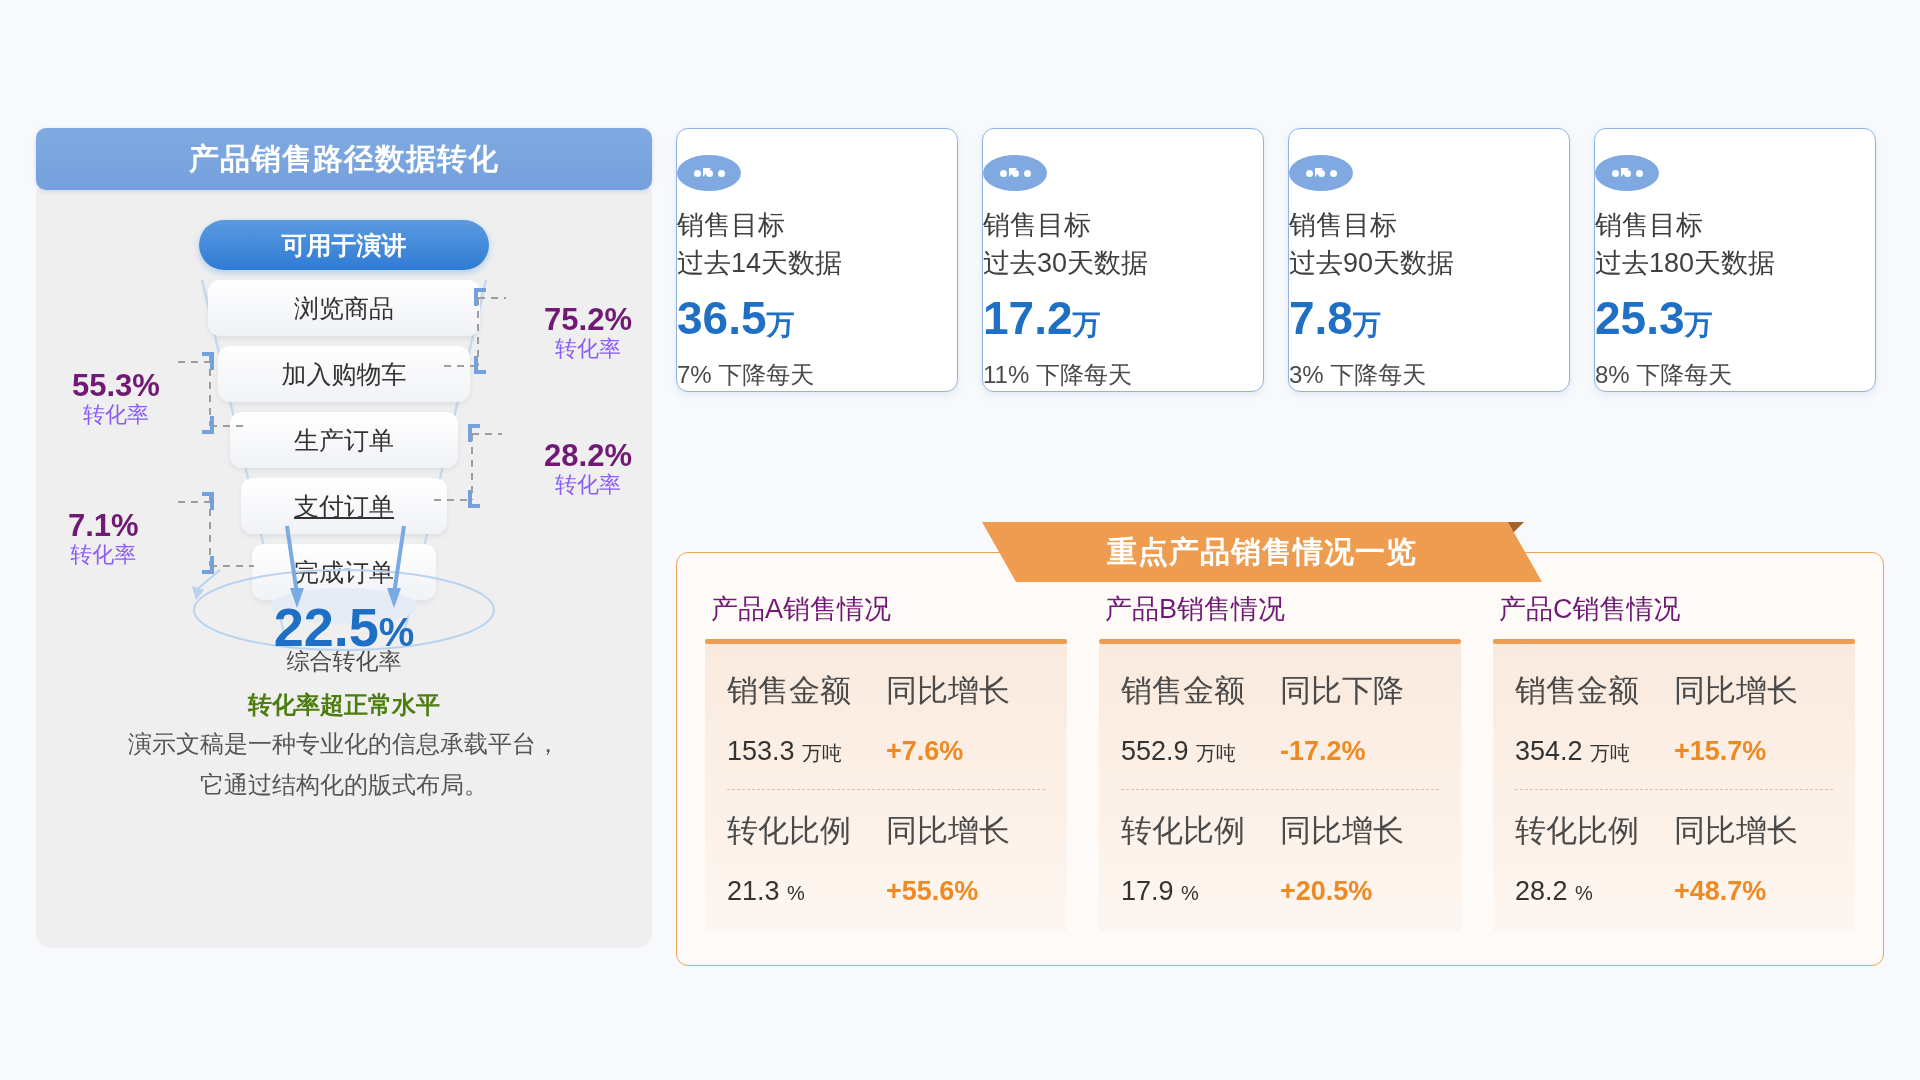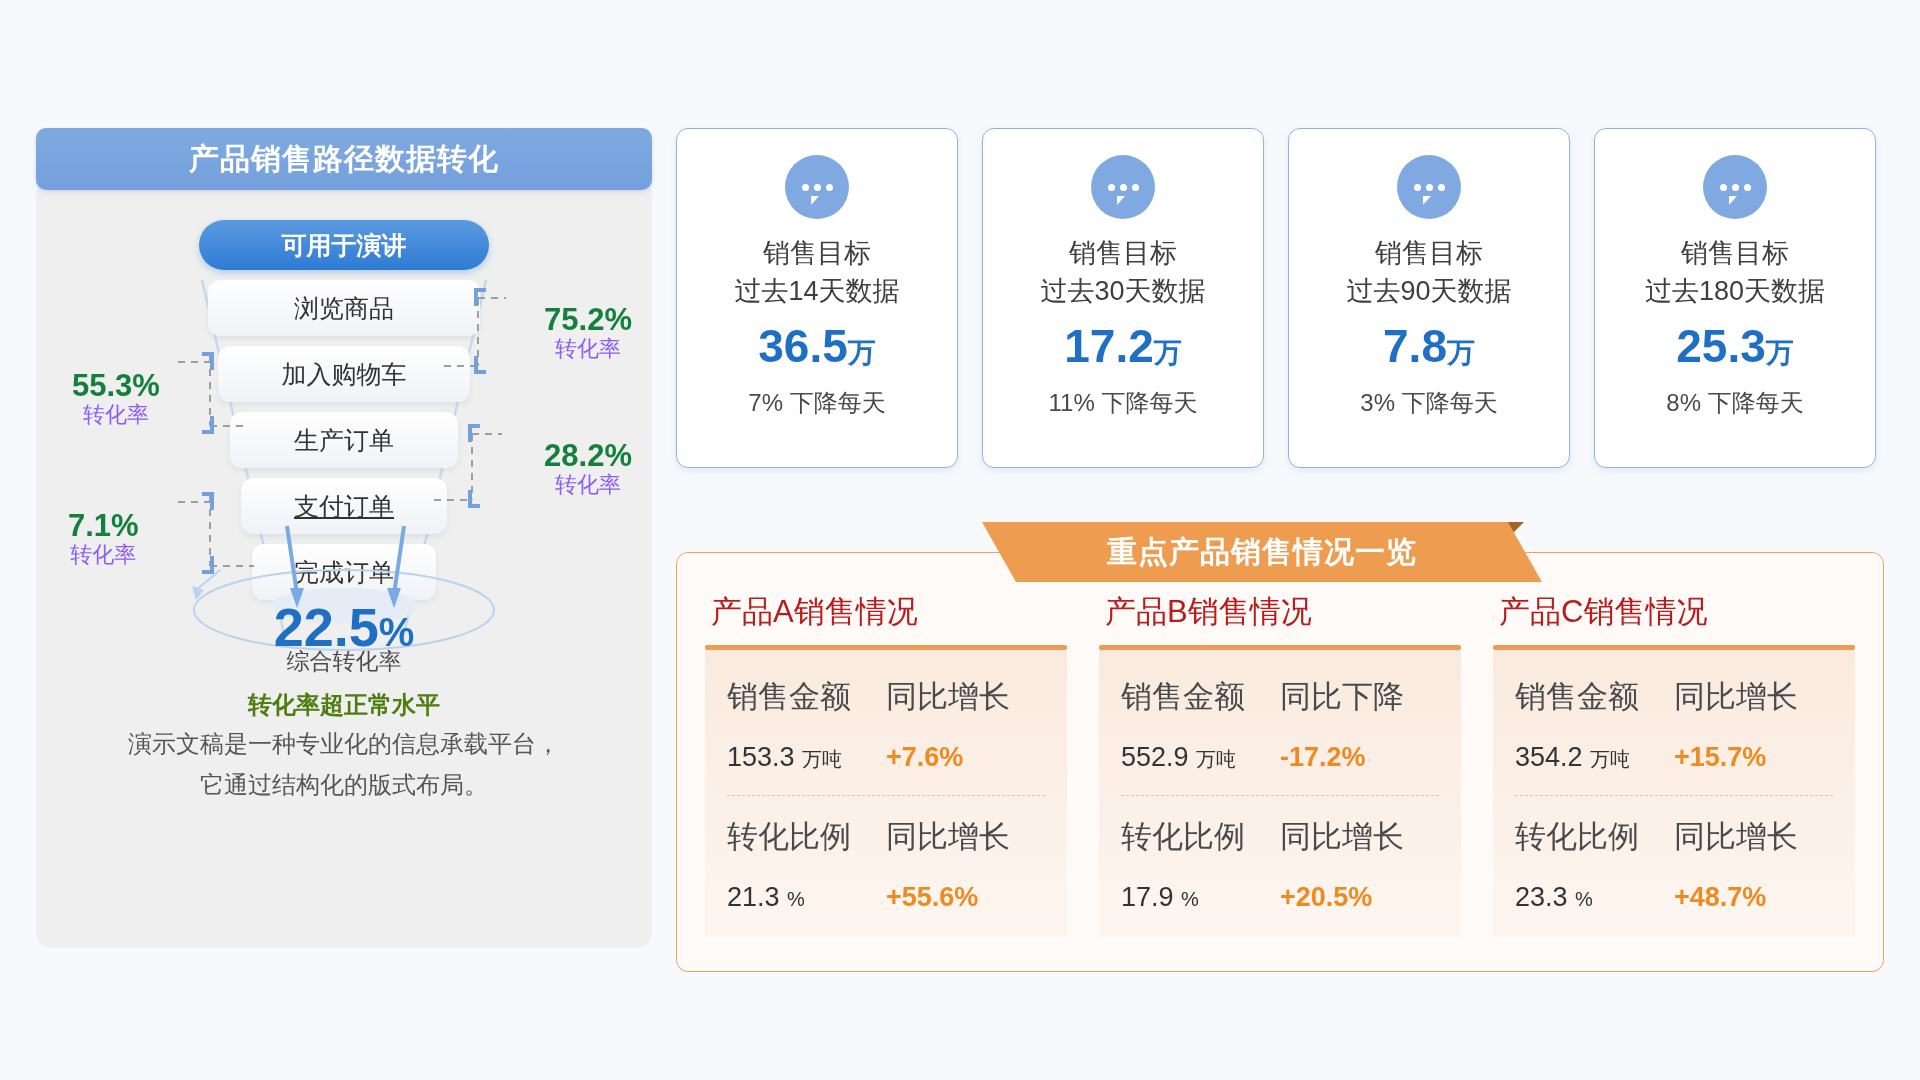--- a/index.html
+++ b/index.html
@@ -50,43 +50,43 @@
     color:#333; font-size:25px;
     border-radius:12px;
     background:linear-gradient(180deg,#ffffff 0%,#f0f2f6 100%);
     box-shadow:0 3px 5px rgba(150,160,180,.18);
   }
   .funnel-side { position:absolute; top:0; left:0; width:100%; height:100%; }
 
   .rate {
     position:absolute; text-align:center; line-height:1.05;
   }
-  .rate .val { font-size:31px; font-weight:bold; color:#15803d; }
+  .rate .val { font-size:31px; font-weight:bold; color:#701a75; }
   .rate .lbl { font-size:22px; color:#8b5cf6; }
 
   .final { position:absolute; left:0; right:0; text-align:center; }
   .final .num { font-size:54px; font-weight:bold; color:#1f6fc4; line-height:1; }
   .final .num .pct { font-size:40px; }
 
   .sub-head {
     text-align:center; font-size:24px; font-weight:bold;
     color:#4d7c0f; margin-top:12px;
   }
   .sub-text {
     text-align:center; font-size:24px; color:#555; line-height:1.45;
     margin-top:6px;
   }
 
   
   .stats { position:absolute; left:676px; top:128px; display:flex; gap:24px; }
   .stat {
-    width:282px; height:340px;
+    width:282px; height:264px;
     background:#fff; border:1.5px solid #8fb4e4; border-radius:12px;
     box-shadow:0 3px 7px rgba(140,165,200,.18);
-    display:flex; flex-direction:column; align-items:center;
+    display:flex; flex-direction:column; align-items:flex-start;
     padding-top:26px;
   }
   .bubble {
     width:64px; height:64px; border-radius:50%;
     background:#7fa9e0; position:relative;
     display:flex; align-items:center; justify-content:center;
   }
   .bubble .dots { display:flex; gap:5px; }
   .bubble .dots i { width:7px; height:7px; border-radius:50%; background:#fff; display:block; }
   .bubble::after {
@@ -124,21 +124,21 @@
   }
   .ribbon .fold-l { left:18px; border-right:26px solid #a5622a; border-bottom:26px solid transparent; }
   .ribbon .fold-r { right:18px; border-left:26px solid #a5622a; border-bottom:26px solid transparent; }
 
   .prod-box {
     margin-top:30px; border:1.5px solid #eda35c; border-radius:12px;
     background:#fdfaf7; padding:38px 28px 34px;
     display:flex; gap:32px;
   }
   .prod-col { flex:1; }
-  .prod-title { font-size:31px; color:#b91c1c; padding-left:6px; }
+  .prod-title { font-size:27px; color:#701a75; padding-left:6px; }
   .prod-rule { height:5px; background:#ee9c4f; margin-top:12px; border-radius:2px; }
   .prod-panel {
     background:linear-gradient(180deg,#faeade 0%,#fdf6f0 100%);
     padding:26px 22px 24px;
   }
   .prod-row { display:flex; }
   .prod-cell { flex:1; }
   .prod-cell .k { font-size:31px; color:#4a4a4a; }
   .prod-cell .v { font-size:27px; color:#333; margin-top:24px; }
   .prod-cell .v .sm { font-size:20px; }
@@ -415,21 +415,21 @@
             <div class="prod-cell">
               <div class="k">同比增长</div>
               <div class="v accent">+15.7%</div>
             </div>
           </div>
           <div class="prod-div"></div>
           <div class="prod-row">
             <div class="prod-cell">
               <div class="k">转化比例</div>
               <div class="v">
-                <span>23.3</span>
+                <span>28.2</span>
                 <span class="sm">%</span>
               </div>
             </div>
             <div class="prod-cell">
               <div class="k">同比增长</div>
               <div class="v accent">+48.7%</div>
             </div>
           </div>
         </div>
       </div>

